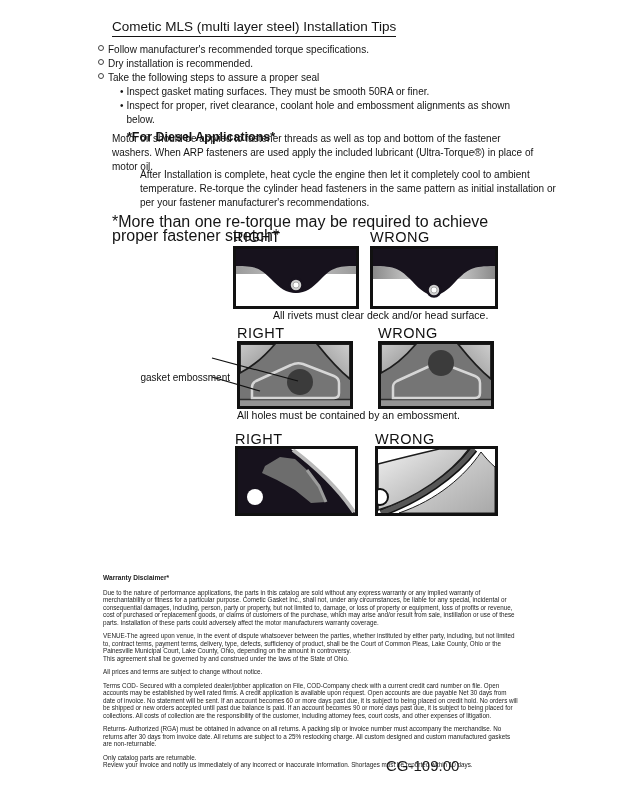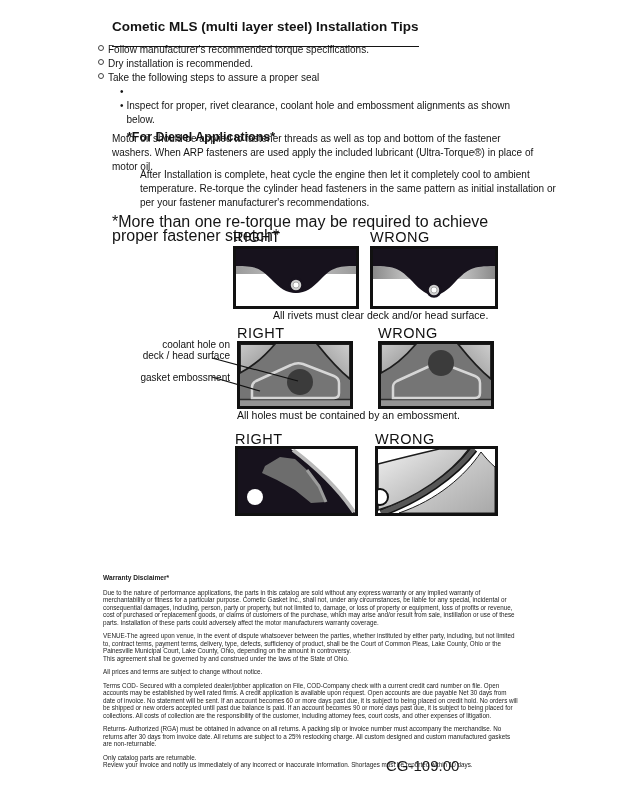--- a/index.html
+++ b/index.html
@@ -4,22 +4,22 @@
 <style>
   html,body{margin:0;padding:0;background:#e9e9e9;}
   .page{
     position:relative;width:618px;height:800px;background:#ffffff;
     font-family:"Liberation Sans",sans-serif;color:#141414;overflow:hidden;
     margin:0 auto;
   }
   .abs{position:absolute;}
   
   .title{
-    left:112px;top:19px;font-size:13.5px;font-weight:bold;
-    border-bottom:1.6px solid #141414;padding-bottom:12px;margin:0;
+    left:112px;top:19px;font-size:13.5px;font-weight:normal;
+    border-bottom:1.6px solid #141414;padding-bottom:2px;margin:0;
   }
   
   .tips{left:98px;top:43px;width:430px;font-size:10px;line-height:14px;}
   .tiprow{display:flex;align-items:baseline;}
   .tiprow.sub{margin-left:22px;}
   .ring{
     width:4px;height:4px;border:1px solid #444;border-radius:50%;
     display:inline-block;flex:0 0 auto;margin-right:4px;position:relative;top:-2px;
   }
   .dot{flex:0 0 auto;margin-right:3px;font-size:10px;}
@@ -56,20 +56,21 @@
     <div class="tiprow">
       <span class="ring"></span>
       <span>Dry installation is recommended.</span>
     </div>
     <div class="tiprow">
       <span class="ring"></span>
       <span>Take the following steps to assure a proper seal</span>
     </div>
     <div class="tiprow sub">
       <span class="dot">•</span>
+      <span>Inspect gasket mating surfaces.  They must be smooth 50RA or finer.</span>
     </div>
     <div class="tiprow sub">
       <span class="dot">•</span>
       <span>Inspect for proper, rivet clearance, coolant hole and embossment alignments as shown below.</span>
     </div>
   </div>
 
   <h2 class="abs h2">*For Diesel Applications*</h2>
   <div class="abs para p1">Motor oil should be applied to fastener threads as well as top and bottom of the fastener washers. When ARP fasteners are used apply the included lubricant (Ultra-Torque®) in place of motor oil.</div>
   <div class="abs para p2">After Installation is complete, heat cycle the engine then let it completely cool to ambient temperature. Re-torque the cylinder head fasteners in the same pattern as initial installation or per your fastener manufacturer's recommendations.</div>
@@ -111,24 +112,20 @@
       <circle cx="64" cy="44" r="6.5" fill="#cfcfcf" stroke="#17121d" stroke-width="2.5"></circle>
       <circle cx="64" cy="44" r="3" fill="#ffffff" stroke="#999999" stroke-width="0.8"></circle>
       <rect x="1.5" y="1.5" width="125" height="60" fill="none" stroke="#111111" stroke-width="3"></rect>
     </svg>
   </div>
   <div class="abs caption" style="left:249px;top:309px;margin-left:24px;">All rivets must clear deck and/or head surface.</div>
 
   <div class="abs dglabel" style="left:237px;top:325px;width:116px;">RIGHT</div>
   <div class="abs dglabel" style="left:378px;top:325px;width:116px;">WRONG</div>
 
-  <div class="abs sidelabel" style="left:100px;top:339px;width:130px;">
-    <div>coolant hole on</div>
-    <div>deck / head surface</div>
-  </div>
   <div class="abs sidelabel" style="left:100px;top:372px;width:130px;">gasket embossment</div>
 
   <div class="abs figbox" style="left:237px;top:341px;">
     <svg width="116" height="68" viewBox="0 0 116 68">
       <defs>
         <linearGradient id="b1" x1="0" y1="0" x2="1" y2="1">
           <stop offset="0" stop-color="#c9c9c9"></stop>
             <stop offset="1" stop-color="#8f8f8f"></stop>
         </linearGradient>
         <linearGradient id="b2" x1="1" y1="0" x2="0" y2="1">

